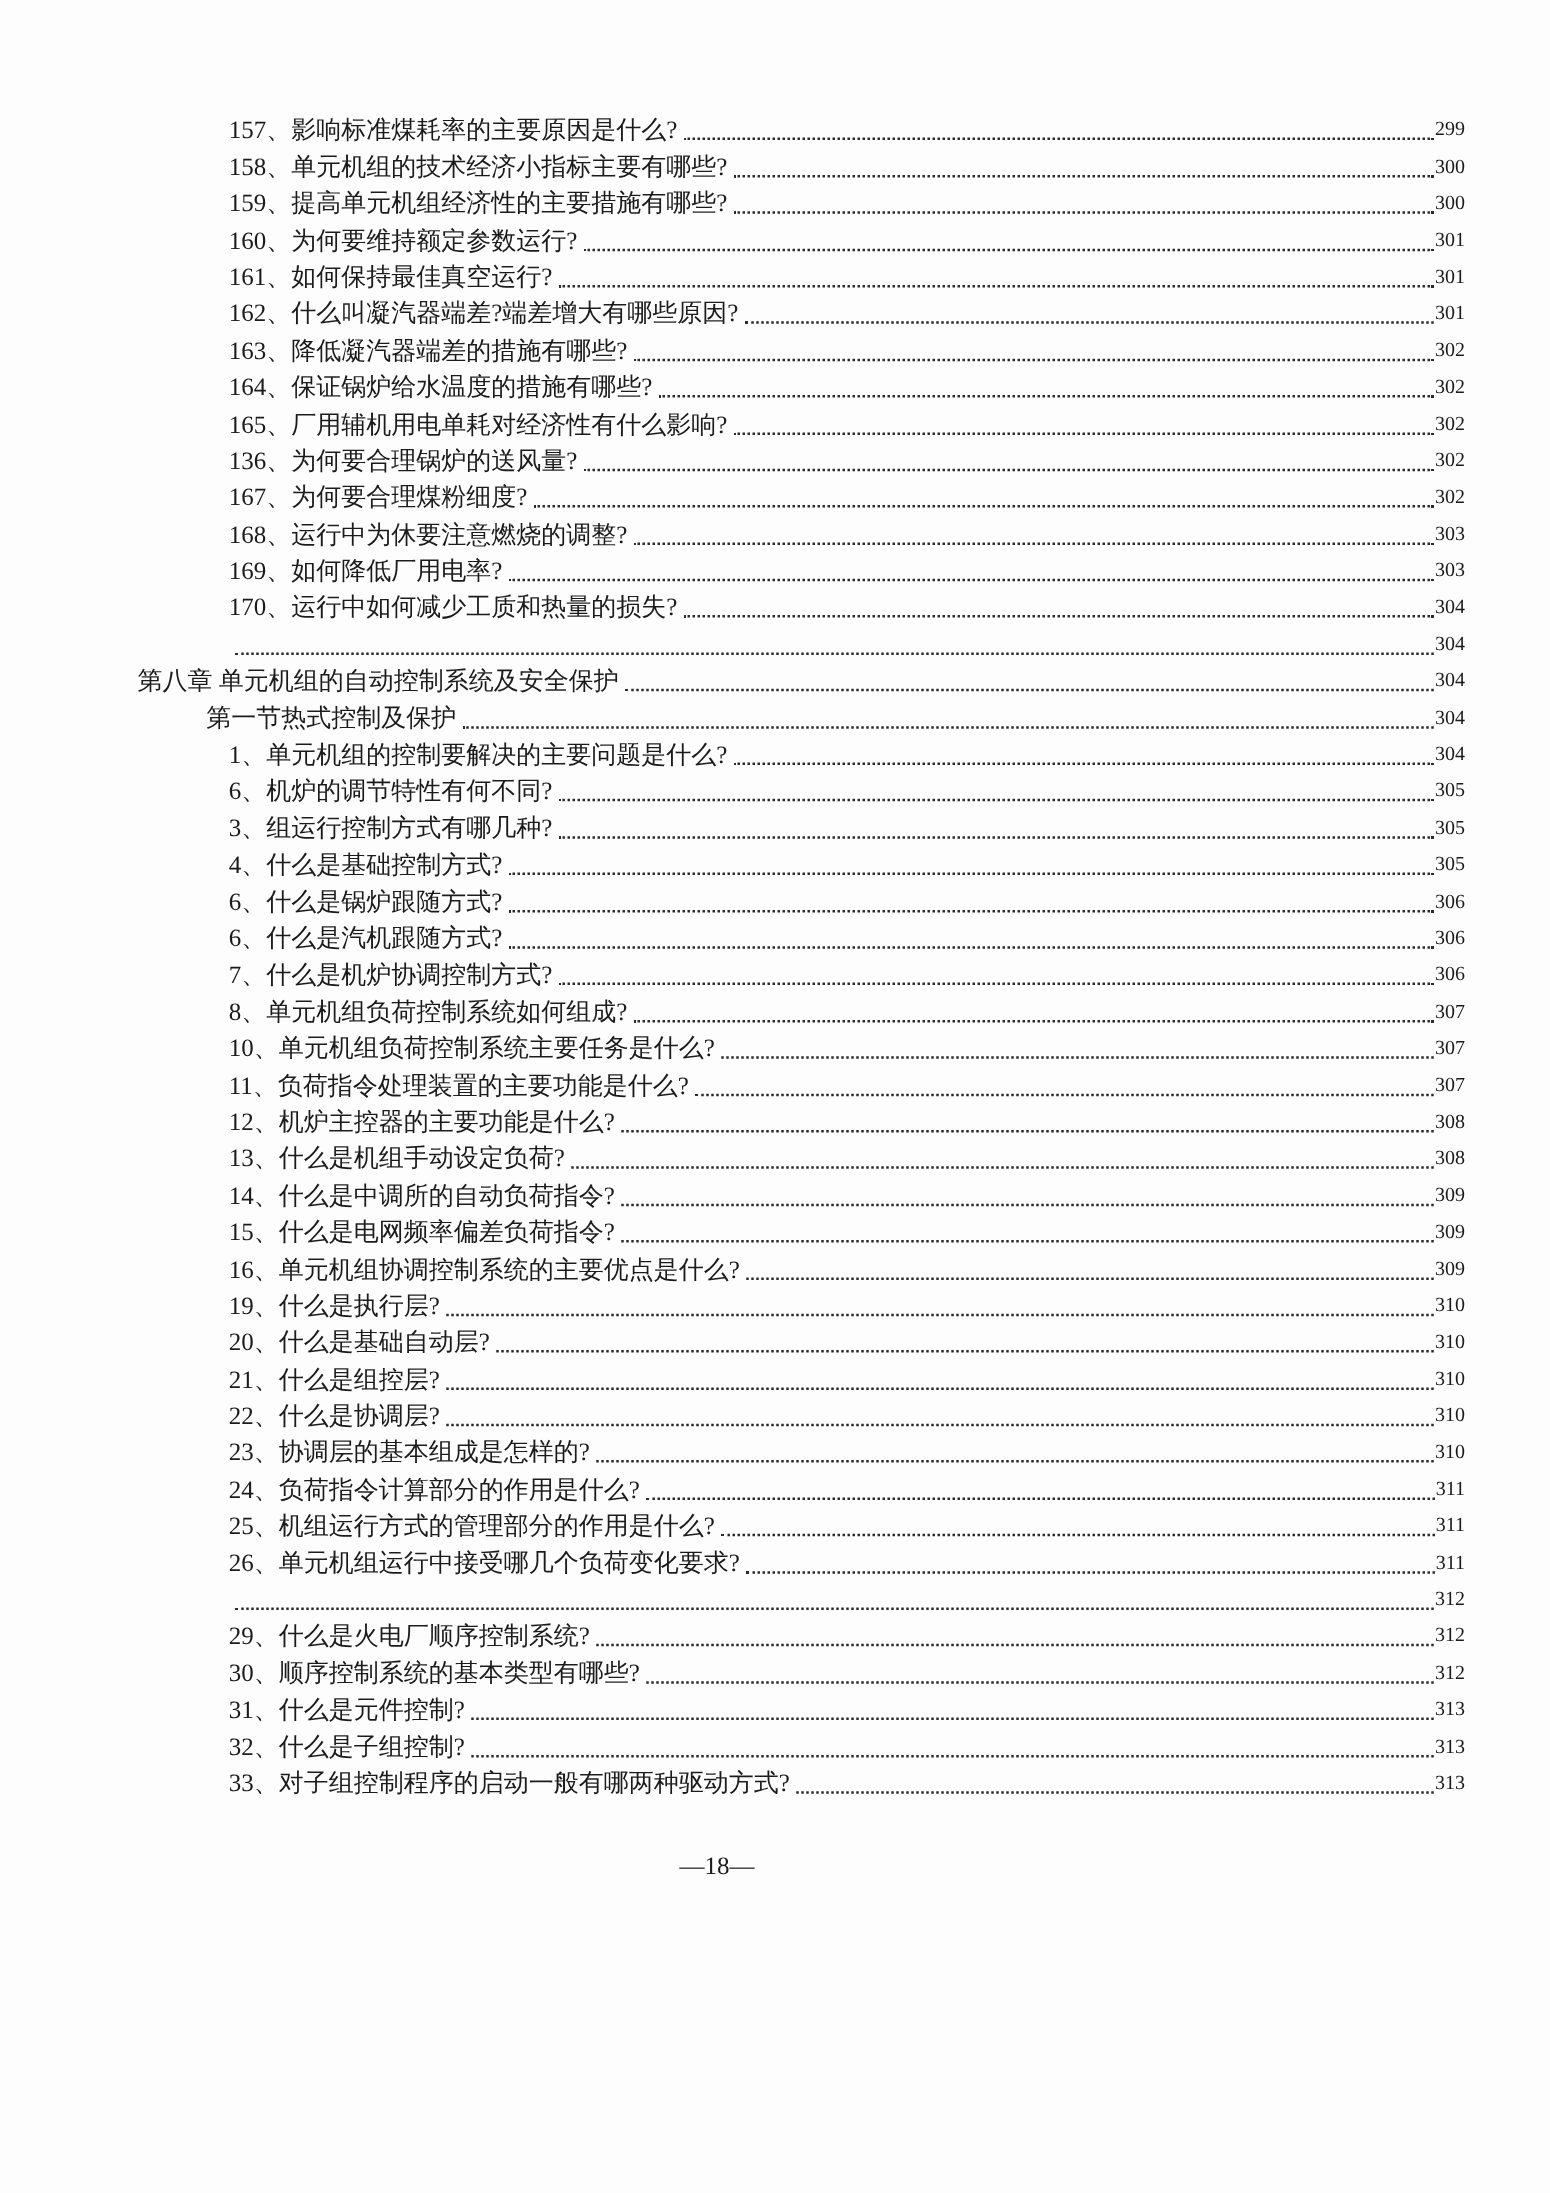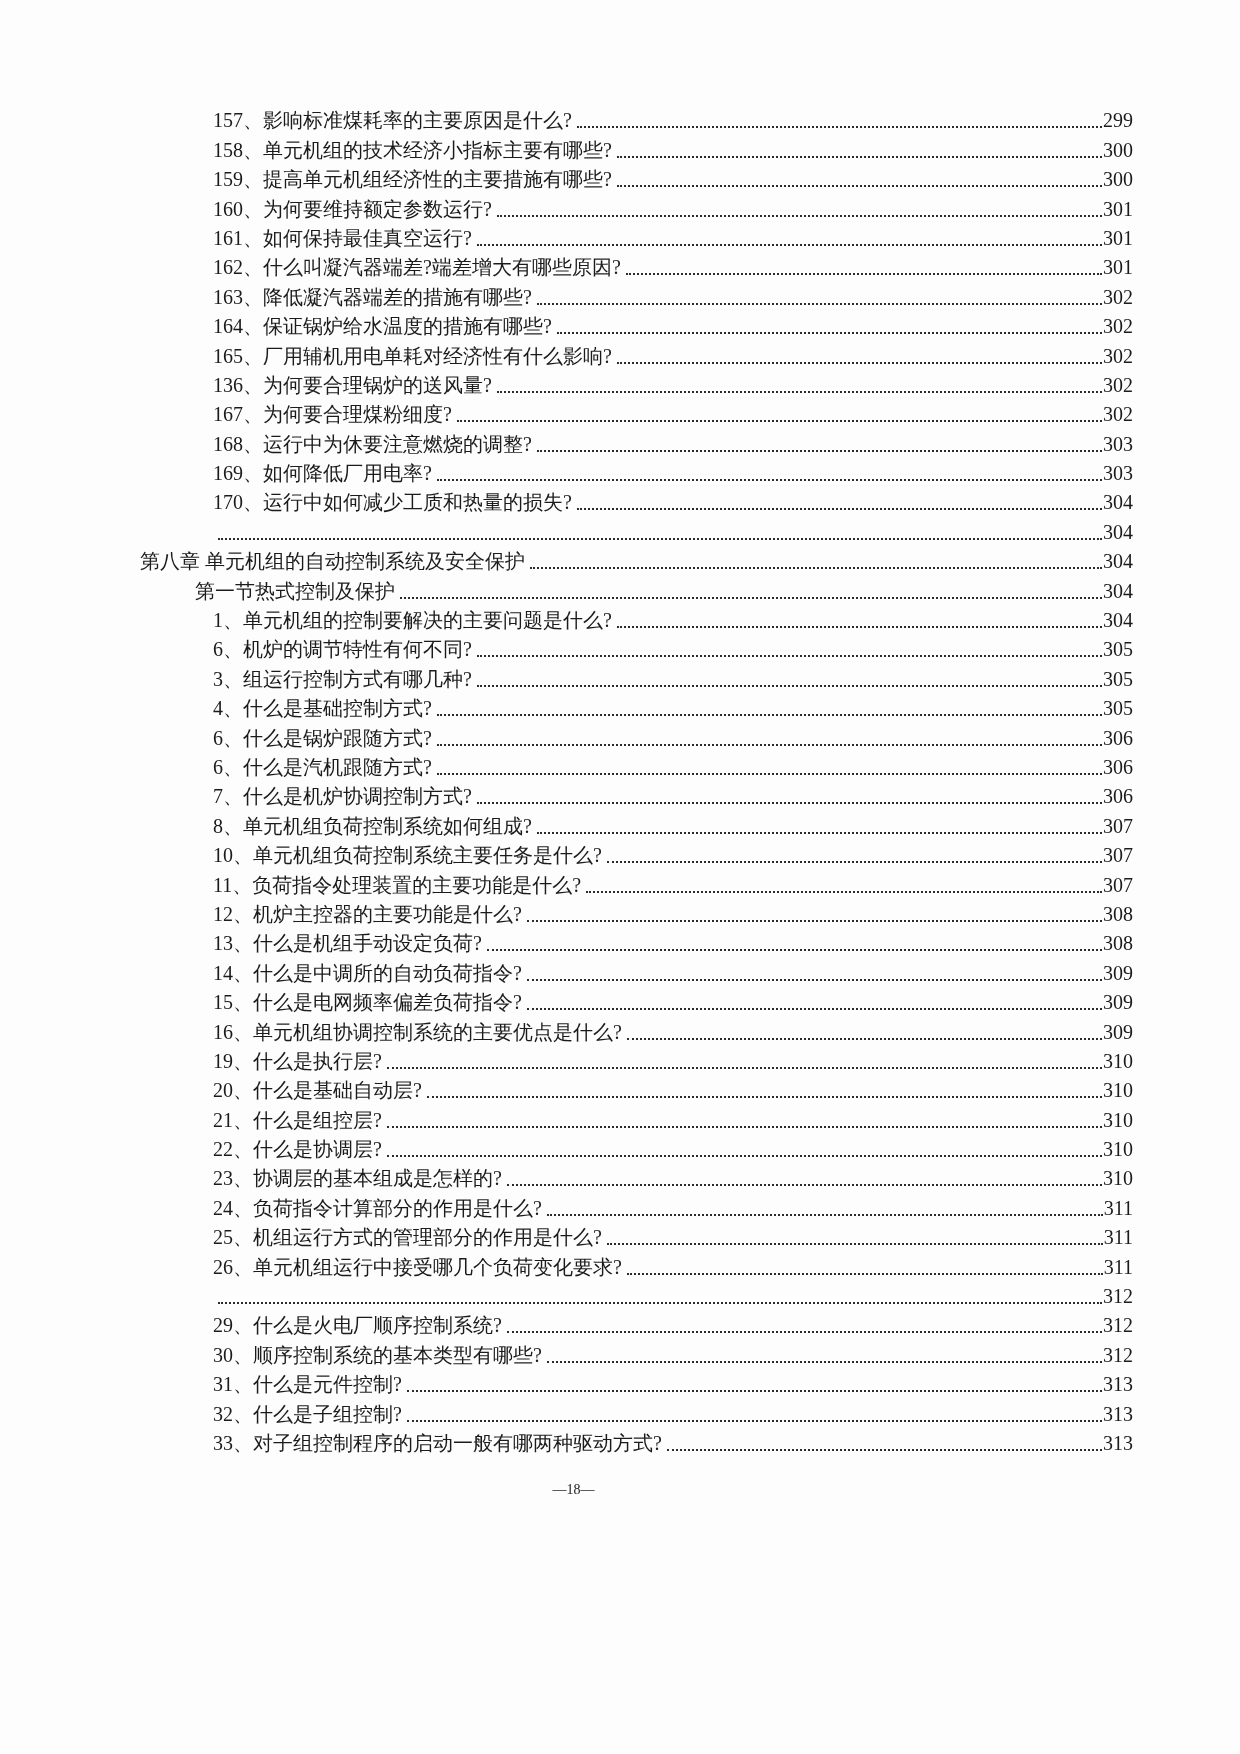--- a/index.html
+++ b/index.html
@@ -11,25 +11,24 @@
     width: 1240px;
     height: 1754px;
     position: relative;
     font-family: "Liberation Serif", "DejaVu Serif", serif;
     color: #1b1b1b;
     background: #fdfdfd;
     overflow: hidden;
   }
   .toc {
     position: absolute;
-    top: 104px;
+    top: 88px;
     left: 0;
     right: 0;
-    padding-right: 107px;
-    margin-left: 30px;
+    padding-right: 68px;
   }
   .row {
     display: flex;
     align-items: flex-end;
     height: 29.4px;
     overflow: hidden;
   }
   .row .label {
     white-space: nowrap;
     font-size: 20px;
@@ -37,34 +36,34 @@
   }
   .row .leader {
     flex: 1;
     height: 0;
     border-bottom: 2.2px dotted #2b2b2b;
     margin: 0 1px 5px 5px;
     min-width: 8px;
   }
   .row .pagenum {
     white-space: nowrap;
-    font-size: 20px;
+    font-size: 16px;
     line-height: 26px;
     font-family: "Liberation Serif", "DejaVu Serif", serif;
   }
   .level-chapter { padding-left: 110px; }
   .level-section { padding-left: 165px; }
   .level-item    { padding-left: 183px; }
   .footer {
     position: absolute;
     top: 1482px;
     left: 0;
     width: 1147px;
     text-align: center;
-    font-size: 14px;
+    font-size: 20px;
     color: #1b1b1b;
   }
 </style>
 </head>
 <body>
 
 <div class="toc" id="toc">
     <div class="row level-item">
     <span class="label">157、影响标准煤耗率的主要原因是什么?</span>
     <span class="leader"></span>

